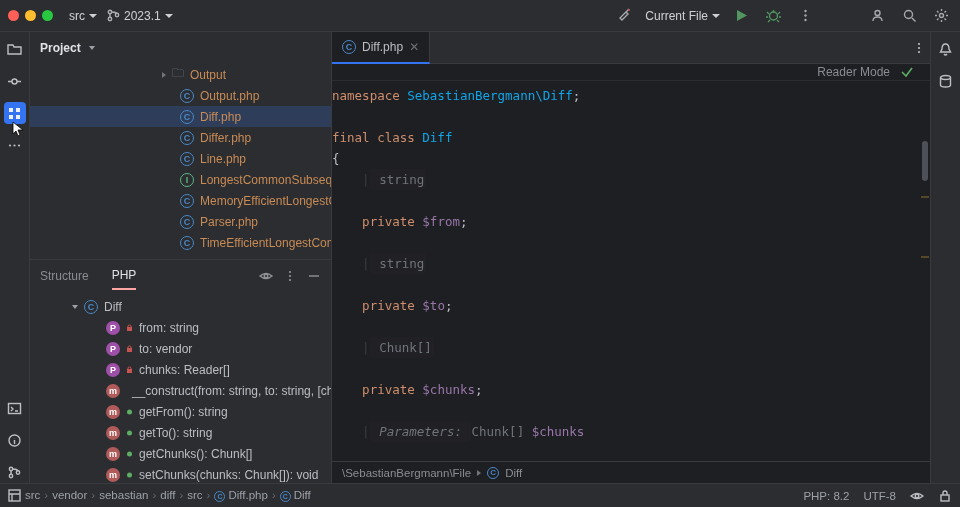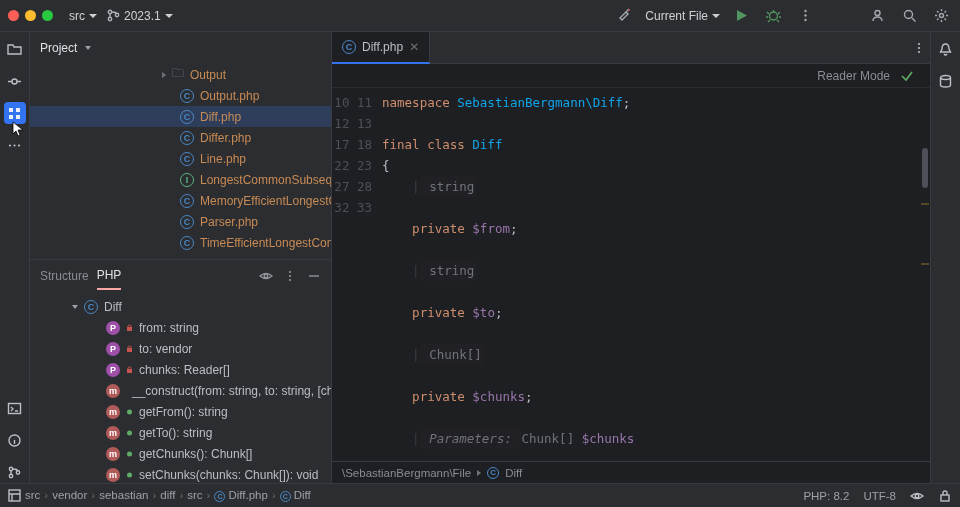--- a/index.html
+++ b/index.html
@@ -25,54 +25,54 @@
 
   
   .body-row{display:flex;height:calc(507px - 32px - 24px);}
   .left-strip, .right-strip{width:30px;background:#2b2d30;border-right:1px solid var(--border);display:flex;flex-direction:column;align-items:center;padding-top:6px;gap:10px;}
   .right-strip{border-right:none;border-left:1px solid var(--border);}
   .strip-btn{width:22px;height:22px;display:flex;align-items:center;justify-content:center;border-radius:4px;}
   .strip-btn.active{background:#3574F0;}
   .strip-spacer{flex:1;}
 
   .sidebar{width:302px;background:#2b2d30;border-right:1px solid var(--border);display:flex;flex-direction:column;}
-  .side-header{height:32px;display:flex;align-items:center;padding:0 10px;gap:6px;font-weight:400;color:#dfe1e5;}
+  .side-header{height:32px;display:flex;align-items:center;padding:0 10px;gap:6px;font-weight:700;color:#dfe1e5;}
   .project-tree{flex:0 0 auto; overflow:hidden; height:195px;}
   .tree-row{height:21px;display:flex;align-items:center;padding-left:14px;gap:6px;font-size:12px;color:#bcbec4;white-space:nowrap;}
   .tree-row.indent1{padding-left:132px;}
   .tree-row.indent2{padding-left:150px;}
   .tree-row.sel{background:#375FAD55;}
   .folder-icon{color:#A9B7C6;opacity:.6;}
   .c-icon{width:14px;height:14px;border-radius:50%;border:1.5px solid var(--file-icon);display:inline-flex;align-items:center;justify-content:center;font-size:9px;color:var(--file-icon);font-weight:600;flex-shrink:0;}
   .i-icon{width:14px;height:14px;border-radius:50%;border:1.5px solid #5BB583;display:inline-flex;align-items:center;justify-content:center;font-size:9px;color:#5BB583;font-weight:600;flex-shrink:0;}
   .tree-filename{color:#C88B55;}
 
   .structure-panel{flex:1;display:flex;flex-direction:column;border-top:1px solid var(--border); min-height:0;}
-  .struct-header{height:32px;display:flex;align-items:center;padding:0 10px;gap:8px;}
+  .struct-header{height:32px;display:flex;align-items:center;padding:0 10px;gap:23px;}
   .tab-label{padding:6px 0;color:#8a8c93;}
   .tab-label.active{color:#dfe1e5;border-bottom:2px solid #fca5a5;}
   .struct-tools{margin-left:auto;display:flex;gap:10px;opacity:.7;}
   .struct-body{flex:1;overflow:hidden;padding-top:4px;}
   .s-row{height:21px;display:flex;align-items:center;padding-left:14px;gap:6px;font-size:12px;}
   .s-row.l1{padding-left:40px;}
   .s-row.l2{padding-left:76px;}
   .p-icon{width:14px;height:14px;border-radius:50%;display:inline-flex;align-items:center;justify-content:center;font-size:9px;font-weight:700;flex-shrink:0;}
   .p-property{background:#9E4FA8;color:#fff;}
   .p-method{background:#B05A5A;color:#fff;}
   .tiny-lock{width:7px;height:8px;}
   .s-label{color:#bcbec4;white-space:nowrap;}
 
   
   .editor-area{flex:1;display:flex;flex-direction:column;background:#1e1f22;min-width:0;}
   .tab-row{height:32px;display:flex;align-items:center;background:#2b2d30;border-bottom:1px solid var(--border);}
   .file-tab{height:32px;display:flex;align-items:center;gap:6px;padding:0 10px;background:#1e1f22;border-right:1px solid var(--border);border-bottom:2px solid #3574F0;}
   .tab-close{opacity:.5;}
   .tab-right{margin-left:auto;display:flex;align-items:center;gap:8px;padding-right:4px;}
 
-  .reader-bar{height:24px;display:flex;align-items:center;justify-content:flex-end;padding:0 16px;gap:10px;color:#8a8c93;background:#1e1f22;border-bottom:1px solid #2b2d30;}
+  .reader-bar{height:17px;display:flex;align-items:center;justify-content:flex-end;padding:0 16px;gap:10px;color:#8a8c93;background:#1e1f22;border-bottom:1px solid #2b2d30;}
   .check-ok{color:#5FAD65;}
 
   .code-scroll{flex:1;display:flex;overflow:hidden;font-family:ui-monospace,Menlo,monospace;font-size:12.5px;position:relative;}
   .gutter{width:50px;text-align:right;padding:4px 10px 0 0;color:#4d5059;line-height:21px;user-select:none;}
   .code{flex:1;padding:4px 0 0 0;line-height:21px;white-space:pre;overflow:hidden;}
   .k{color:#CF8E6D;} .cls{color:#0ea5e9;} .var{color:#9876AA;margin-top:28px;} .muted{color:#6f737a;} .paramlbl{color:#6f737a;font-style:italic;}
   .hint-box{display:inline-block;background:#2b2d3033;border-radius:3px;padding:0 2px;}
   .guide{color:#3a3d42;}
   .scrollbar-v{position:absolute;right:2px;top:60px;width:6px;height:40px;background:#4d5059;border-radius:3px;}
   .scrollbar-marks{position:absolute;right:0;top:0;bottom:0;width:10px;}
@@ -365,41 +365,20 @@
           </svg>
       </div>
     </div>
     <div class="reader-bar">
       <span>Reader Mode</span>
       <svg width="14" height="14" class="check-ok">
           <path d="M2 7 L6 11 L12 3" fill="none" stroke="#5FAD65" stroke-width="1.6"></path>
         </svg>
     </div>
     <div class="code-scroll">
-      <div class="gutter" id="gutter">10
-11
-12
-13
-
-
-17
-18
-
-
-22
-23
-
-
-27
-28
-
-
-32
-33
-</div>
       <div class="code" id="code"><div><span class="k">namespace </span><span class="cls">SebastianBergmann\Diff</span><span>;</span></div><div>&nbsp;</div><div><span class="k">final class </span><span class="cls">Diff</span></div><div><span>{</span></div><div><span>    </span><span class="guide">|</span><span class="muted hint-box"> string</span></div><div>&nbsp;</div><div><span>    </span><span class="k">private </span><span class="var">$from</span><span>;</span></div><div>&nbsp;</div><div><span>    </span><span class="guide">|</span><span class="muted hint-box"> string</span></div><div>&nbsp;</div><div><span>    </span><span class="k">private </span><span class="var">$to</span><span>;</span></div><div>&nbsp;</div><div><span>    </span><span class="guide">|</span><span class="muted hint-box"> Chunk[]</span></div><div>&nbsp;</div><div><span>    </span><span class="k">private </span><span class="var">$chunks</span><span>;</span></div><div>&nbsp;</div><div><span>    </span><span class="guide">|</span><span class="paramlbl hint-box"> Parameters: </span><span class="muted">Chunk[] </span><span class="var">$chunks</span></div><div>&nbsp;</div></div>
       <div class="scrollbar-v"></div>
       <div class="scrollbar-marks">
         <div class="mark" style="top:115px"></div>
           <div class="mark" style="top:175px"></div>
       </div>
     </div>
     <div class="crumb-bar">
       <span>\SebastianBergmann\File</span>
       <span class="chevr"></span>

